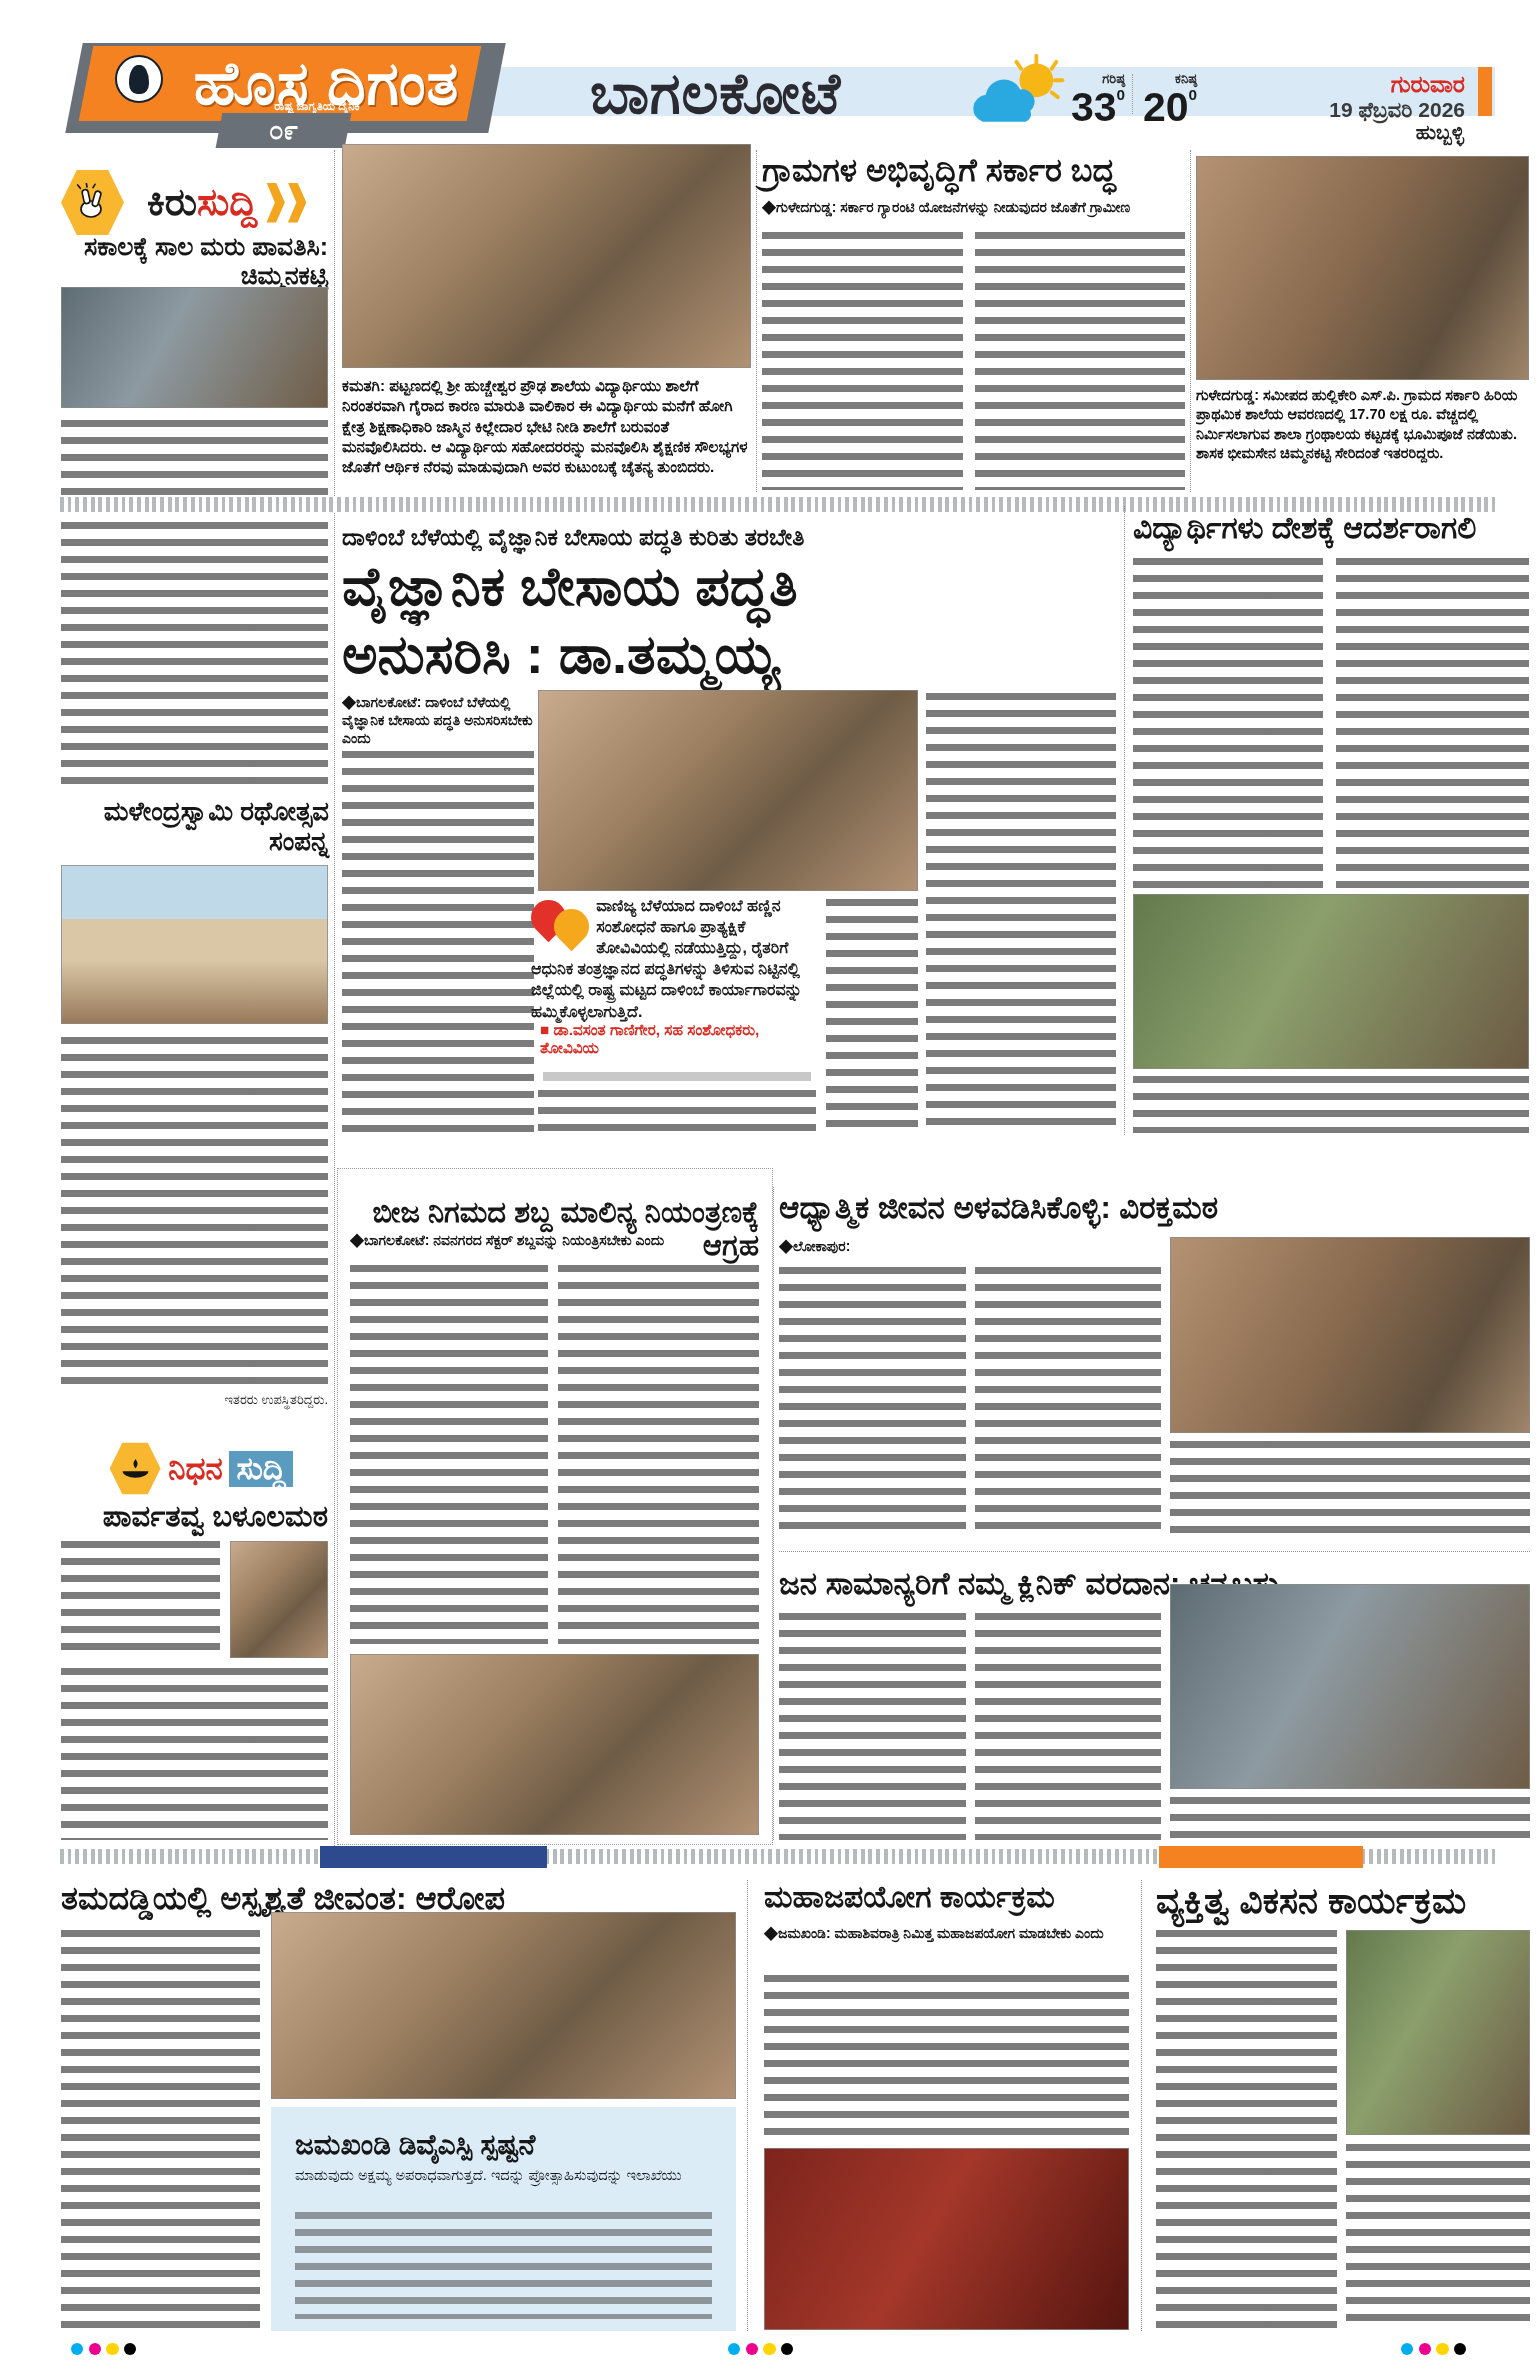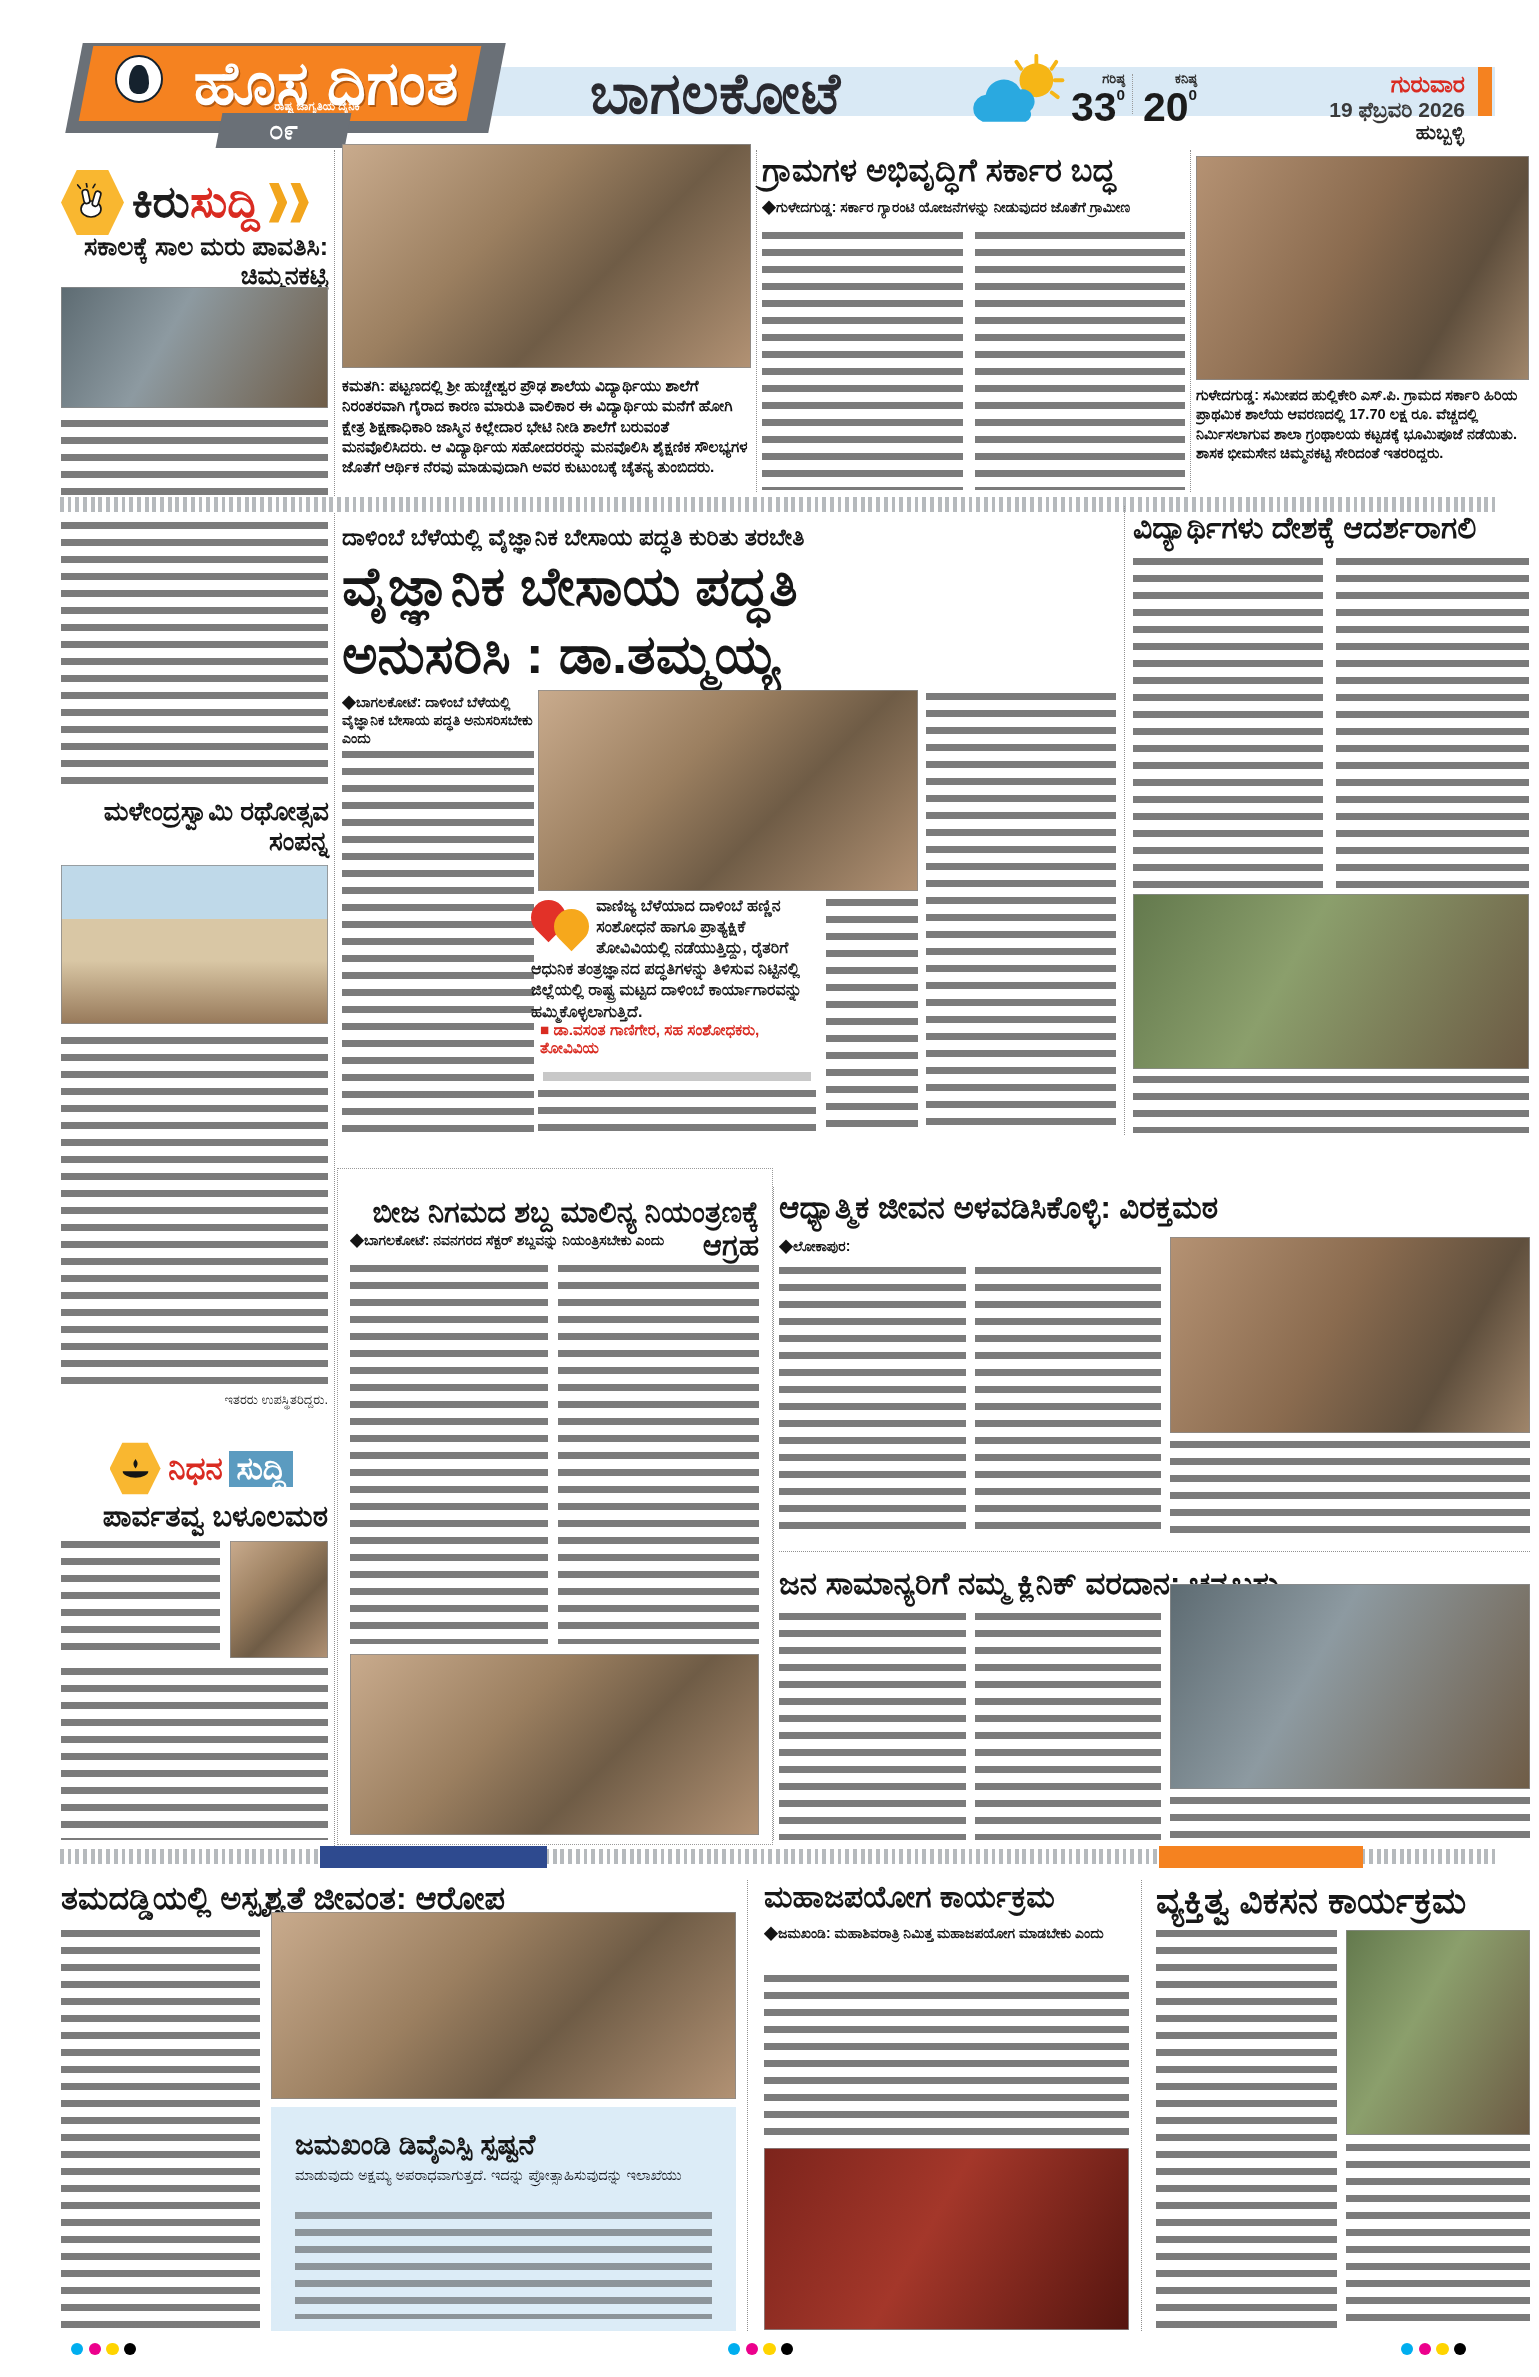--- a/index.html
+++ b/index.html
@@ -93,21 +93,21 @@
         <rect x="31" y="12" width="9" height="23" rx="4.5" transform="rotate(16 35 23)"></rect>
         <rect x="15" y="10" width="9" height="21" rx="4.5" transform="rotate(-12 19 20)"></rect>
       </g>
       <g stroke="#181818" stroke-width="2.5" stroke-linecap="round">
         <path d="M11 8 l-4 -5"></path>
           <path d="M21 6 l-1 -6"></path>
           <path d="M30 7 l3 -5"></path>
       </g>
     </svg>
   </div>
-  <div style="margin-left:8px;font-size:44px;font-weight:900">
+  <div style="margin-left:23px;font-size:38px;font-weight:900">
     <span style="color:#1d1d1d">ಕಿರು</span><span style="color:#d92b21">ಸುದ್ದಿ</span>
   </div>
   <span class="chev" style="background:#f2a51d;margin-left:9.2px"></span>
   <span class="chev" style="background:#f2a51d"></span>
 </div>
 
 <div class="abs hl center" style="left:61px;top:232px;width:267px;font-size:25px">ಸಕಾಲಕ್ಕೆ ಸಾಲ ಮರು ಪಾವತಿಸಿ: ಚಿಮ್ಮನಕಟ್ಟಿ</div>
 <div class="abs photo indoor" style="left:61px;top:287px;width:267px;height:121px"></div>
 <div class="abs greek" style="left:61px;top:420px;width:267px;height:373px"></div>
 

